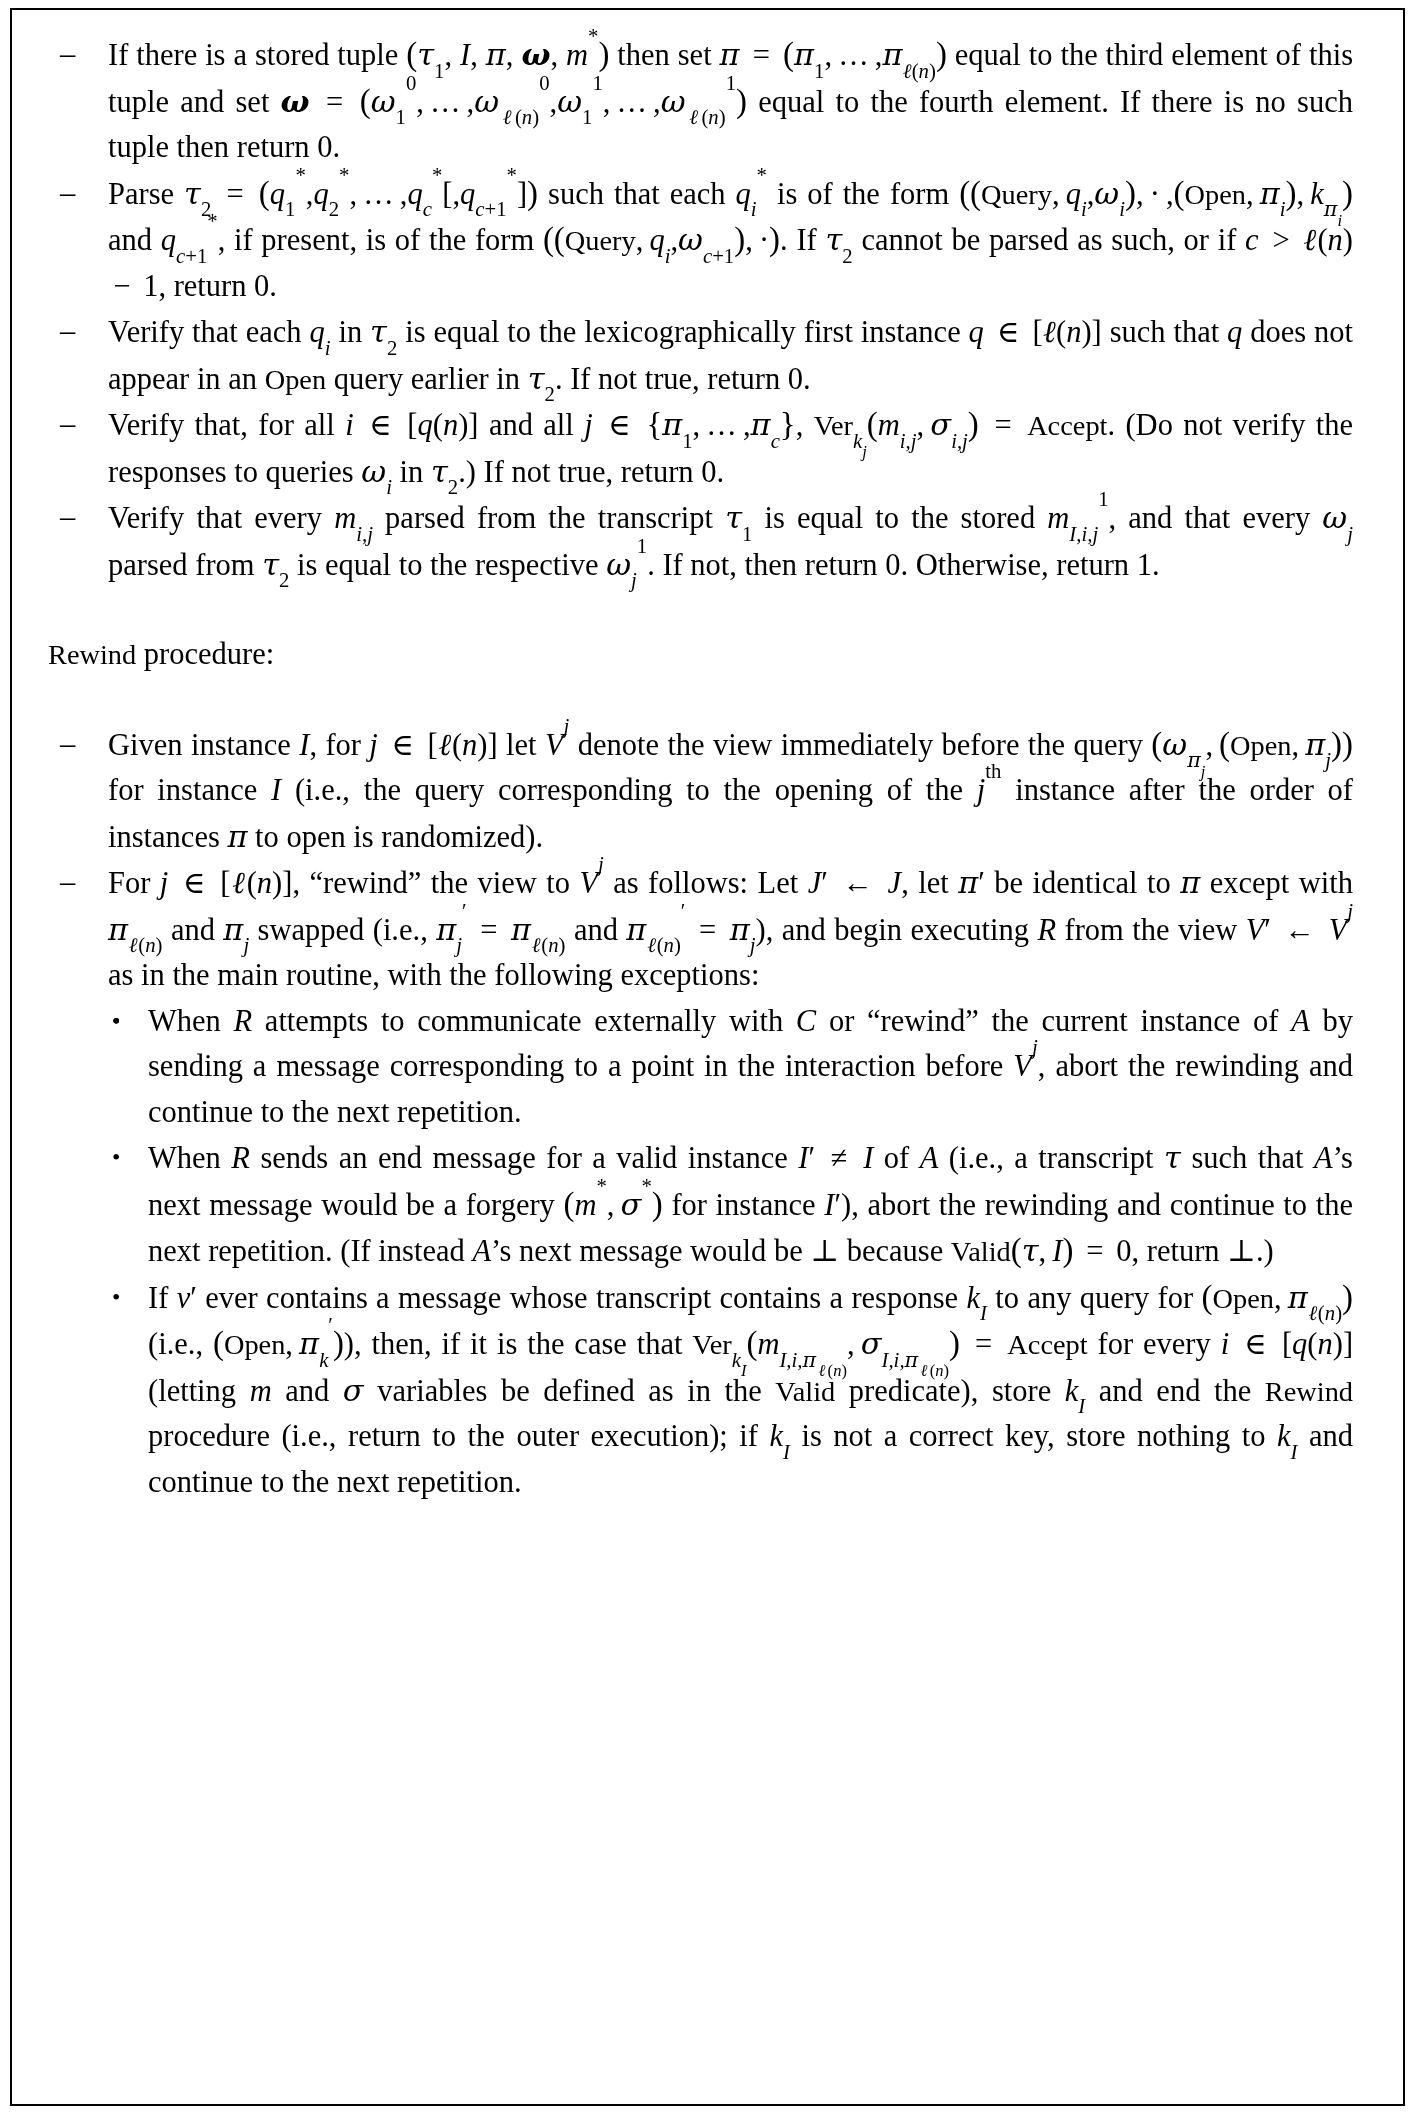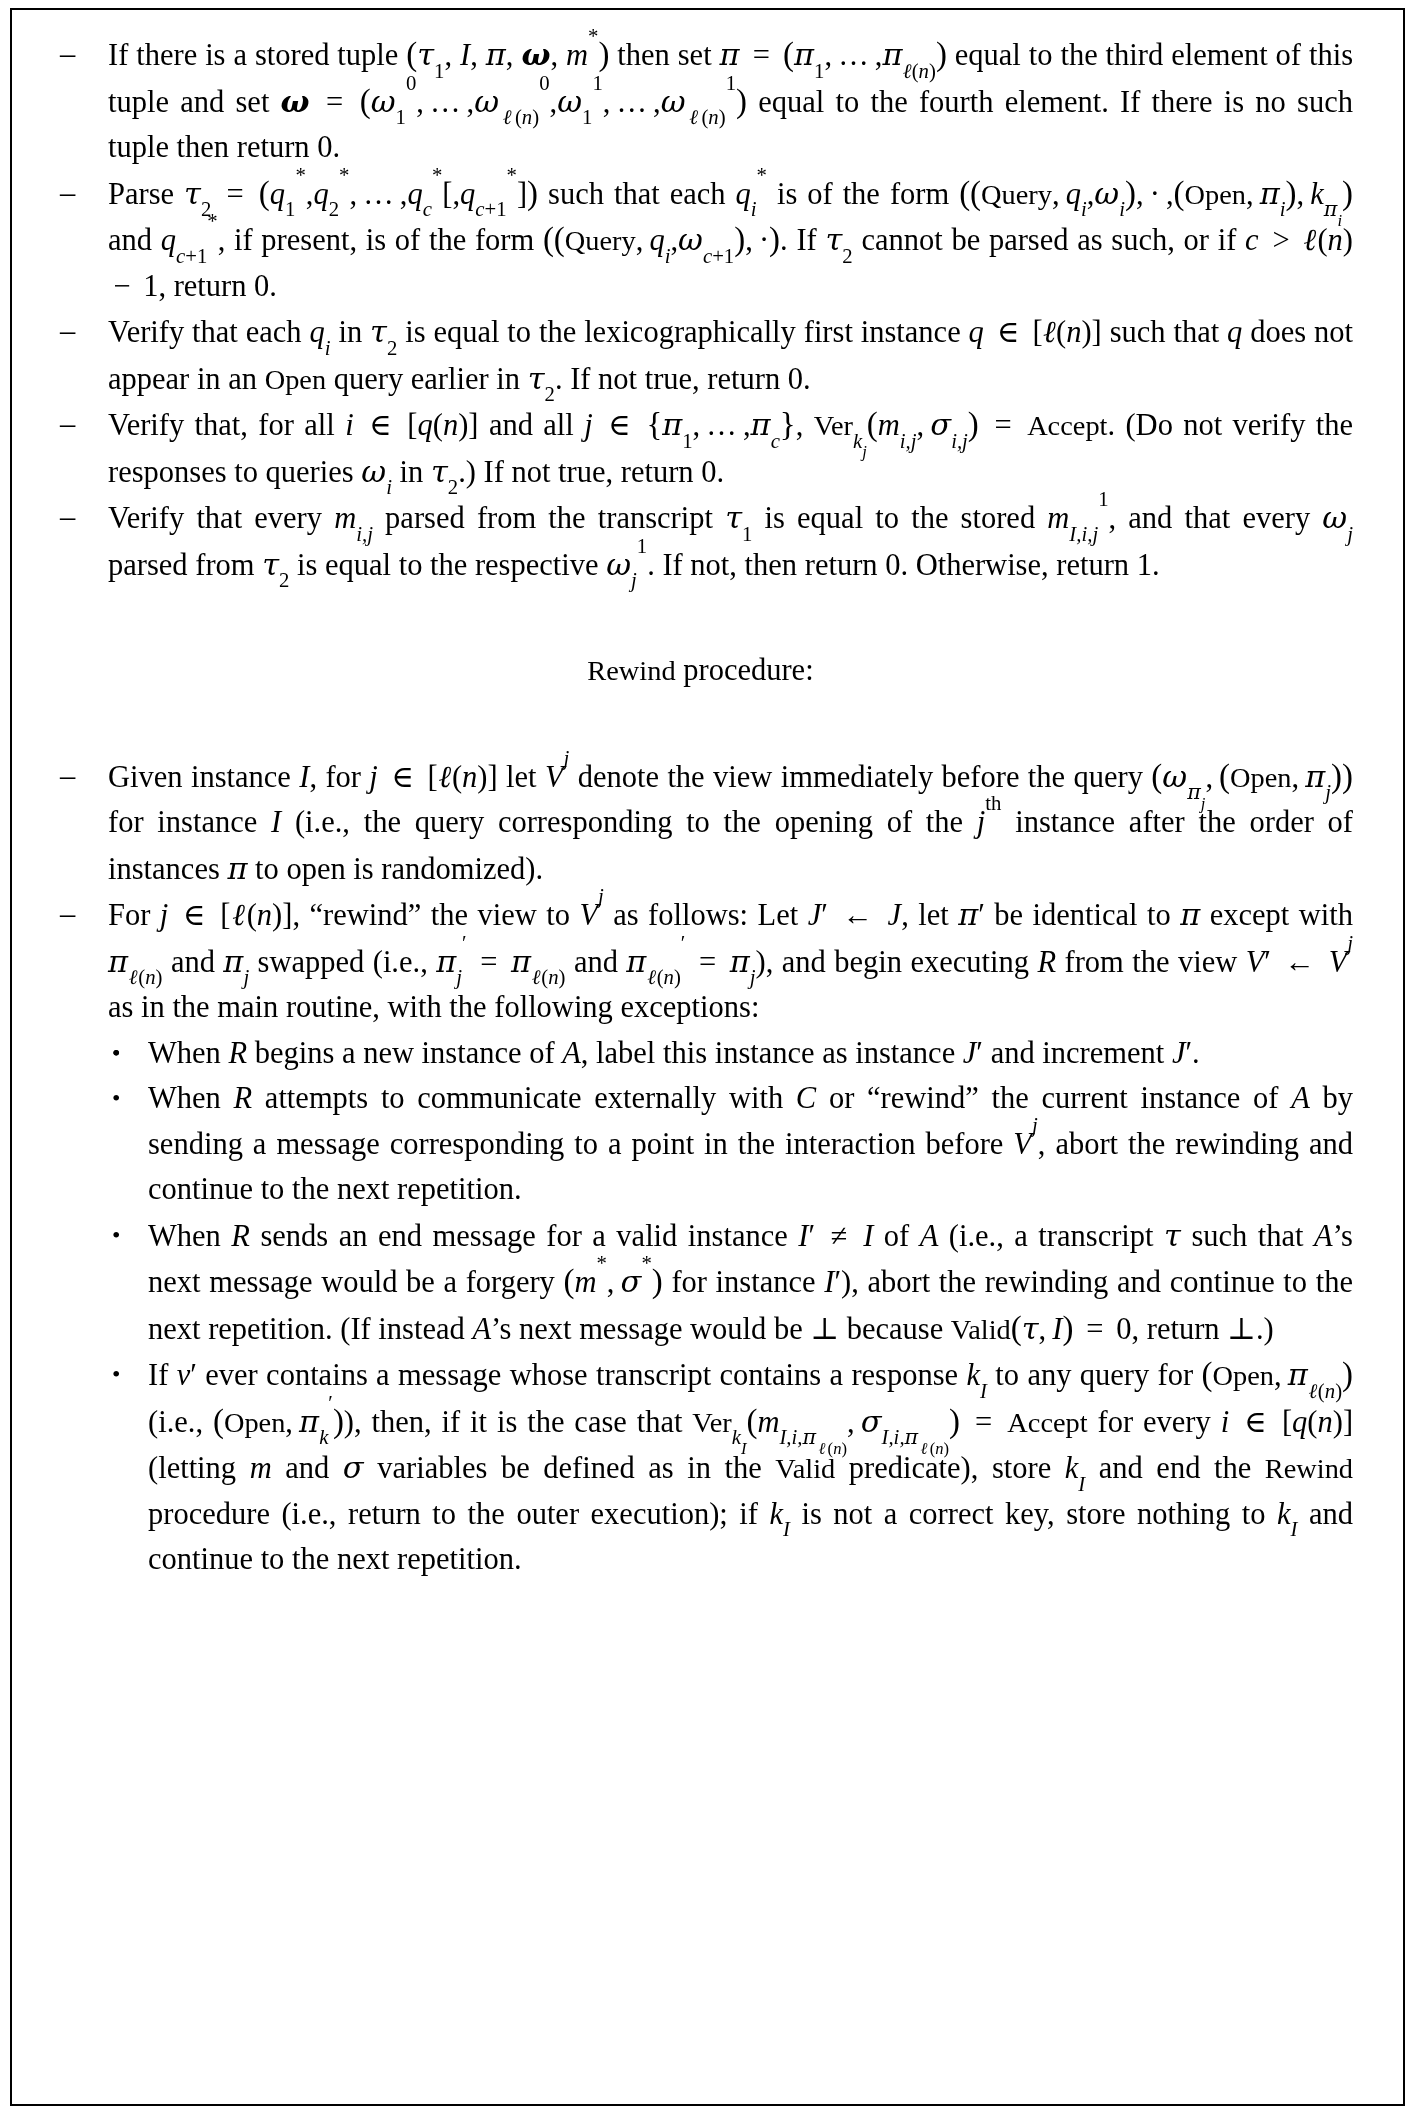--- a/index.html
+++ b/index.html
@@ -80,22 +80,21 @@
     font-size: 24px;
     line-height: 45.5px;
     text-align: left;
   }
   .last-line-natural {
     text-align-last: left;
   }
   .heading-block {
     font-size: 30.5px;
     line-height: 45.5px;
-    margin: 16px;
-    text-align: center;
+    margin: 0;
   }
   .gap-lg { height: 44px; }
 
   
   .mi { font-family: "Liberation Serif", "DejaVu Serif", serif; font-style: italic; }
   .mn { font-family: "Liberation Serif", "DejaVu Serif", serif; font-style: normal; }
   .mo { font-family: "Liberation Serif", "DejaVu Serif", serif; font-style: normal; }
   .sf  { font-family: Liberation Serif, serif; font-style: normal; font-size: 0.93em; }
   .cal { font-family: "Liberation Serif", "DejaVu Serif", serif; font-style: italic; }
   .greek { font-family: "DejaVu Serif", "Liberation Serif", serif; font-style: italic; }
@@ -166,21 +165,20 @@
     </ul>
 
     <ul class="bulletlist">
 
       <li class="bulletitem last-line-natural">
         <span class="marker mo">•</span>
       </li>
 
       <li class="bulletitem">
         <span class="marker mo">•</span>
-        <span>When <span class="cal">R</span> begins a new instance of <span class="cal">A</span>, label this instance as instance <span class="mi">J</span><span class="mo">′</span> and increment <span class="mi">J</span><span class="mo">′</span>.</span>
       </li>
 
       <li class="bulletitem">
         <span class="marker mo">•</span>
         <span>When <span class="cal">R</span> attempts to communicate externally with <span class="cal">C</span> or “rewind” the current instance of <span class="cal">A</span> by sending a message corresponding to a point in the interaction before <span class="mi">V</span><sup class="mi">j</sup>, abort the rewinding and continue to the next repetition.</span>
       </li>
 
       <li class="bulletitem">
         <span class="marker mo">•</span>
         <span>When <span class="cal">R</span> sends an end message for a valid instance <span class="mi">I</span><span class="mo">′</span> <span class="op">≠</span> <span class="mi">I</span> of <span class="cal">A</span> (i.e., a transcript <span class="greek">τ</span> such that <span class="cal">A</span>’s next message would be a forgery <span class="mo stretch-paren">(</span><span class="mi">m</span><sup class="mo">*</sup><span class="mo">, </span><span class="greek">σ</span><sup class="mo">*</sup><span class="mo stretch-paren">)</span> for instance <span class="mi">I</span><span class="mo">′</span>), abort the rewinding and continue to the next repetition. (If instead <span class="cal">A</span>’s next message would be <span class="mo">⊥</span> because <span class="sf">Valid</span><span class="mo stretch-paren">(</span><span class="greek">τ</span><span class="mo">, </span><span class="mi">I</span><span class="mo stretch-paren">)</span> <span class="op">=</span> 0, return <span class="mo">⊥</span>.)</span>

